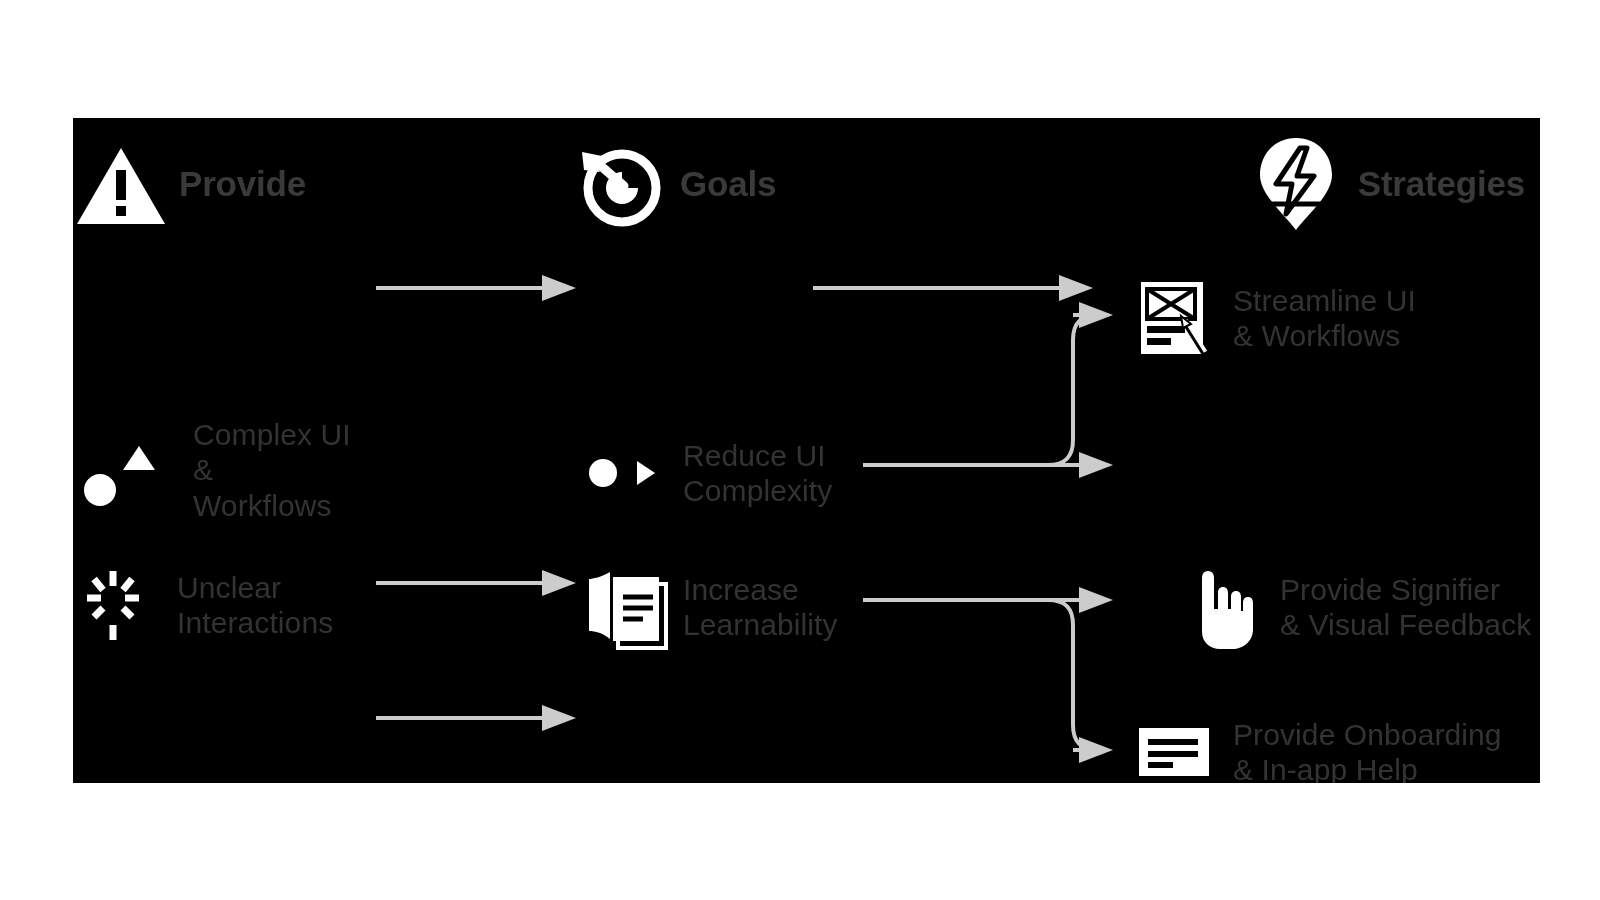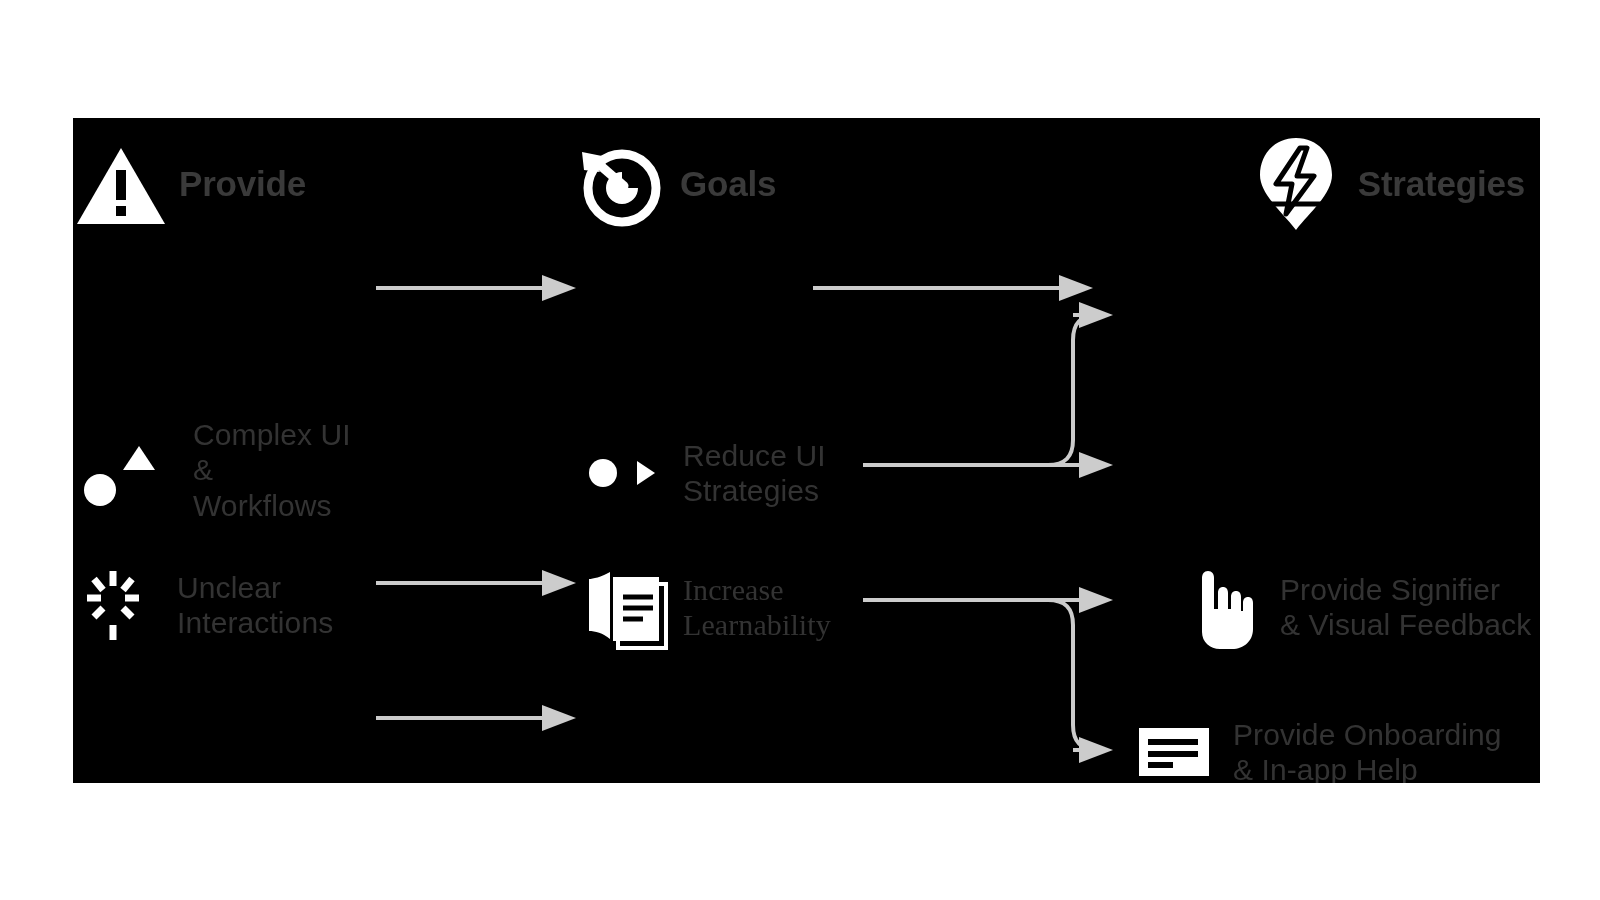--- a/index.html
+++ b/index.html
@@ -189,40 +189,57 @@
     </div>
 
     <div class="node item" style="left:500px;top:305px;width:320px;height:100px;">
       <span class="ico" style="width:106px;height:100px;">
         <svg width="106" height="100" viewBox="0 0 106 100">
           <circle cx="30" cy="50" r="14" fill="#ffffff"></circle>
           <polygon points="64,38 82,50 64,62" fill="#ffffff"></polygon>
         </svg>
       </span>
       <span class="lbl" style="margin-left:4px;">Reduce UI
-Strategies</span>
-    </div>
-
-    <div class="node item" style="left:500px;top:437px;width:320px;height:104px;font-family:Liberation Serif, serif;">
+Complexity</span>
+    </div>
+
+    <div class="node item" style="left:500px;top:437px;width:320px;height:104px;">
       <span class="ico" style="width:106px;height:104px;">
         <svg width="106" height="104" viewBox="0 0 106 104">
           <path d="M 37,17 C 28,22 20,24 16,24 L 16,76 C 22,76 30,78 37,84 Z" fill="#ffffff"></path>
           <rect x="40" y="22" width="46" height="64" fill="#ffffff"></rect>
           <rect x="45" y="29" width="48" height="64" fill="none" stroke="#ffffff" stroke-width="4"></rect>
           <g stroke="#000000" stroke-width="5">
             <line x1="50" y1="42" x2="80" y2="42"></line>
             <line x1="50" y1="53" x2="80" y2="53"></line>
             <line x1="50" y1="64" x2="70" y2="64"></line>
           </g>
         </svg>
       </span>
       <span class="lbl" style="margin-left:4px;">Increase
 Learnability</span>
     </div>
 
+    <div class="node item" style="left:1052px;top:150px;width:420px;height:100px;">
+      <span class="ico" style="width:96px;height:100px;">
+        <svg width="96" height="100" viewBox="0 0 96 100">
+          <rect x="16" y="14" width="62" height="72" fill="#ffffff"></rect>
+          <rect x="22" y="21" width="48" height="30" fill="none" stroke="#000000" stroke-width="4"></rect>
+          <line x1="22" y1="21" x2="70" y2="51" stroke="#000000" stroke-width="4"></line>
+          <line x1="70" y1="21" x2="22" y2="51" stroke="#000000" stroke-width="4"></line>
+          <rect x="22" y="58" width="38" height="7" fill="#000000"></rect>
+          <rect x="22" y="70" width="24" height="7" fill="#000000"></rect>
+          <line x1="60" y1="52" x2="80" y2="84" stroke="#ffffff" stroke-width="5"></line>
+          <line x1="58" y1="54" x2="78" y2="86" stroke="#000000" stroke-width="3"></line>
+          <polygon points="56,48 66,56 58,60" fill="#ffffff" stroke="#000000" stroke-width="2"></polygon>
+        </svg>
+      </span>
+      <span class="lbl" style="margin-left:12px;">Streamline UI
+&amp; Workflows</span>
+    </div>
 
 
     <div class="node item" style="left:1099px;top:437px;width:460px;height:104px;">
       <span class="ico" style="width:96px;height:104px;">
         <svg width="96" height="104" viewBox="0 0 96 104">
           <path d="M 36,16 C 40,16 42,19 42,23 L 42,54 L 46,54 L 46,38 C 46,34 48,32 51,32
                    C 54,32 56,34 56,38 L 56,54 L 59,54 L 59,42 C 59,38 61,36 64,36
                    C 67,36 69,38 69,42 L 69,56 L 71,56 L 71,48 C 71,44 73,42 76,42
                    C 79,42 81,44 81,48 L 81,74 C 81,86 72,94 60,94 L 48,94
                    C 38,94 30,87 30,77 L 30,23 C 30,19 32,16 36,16 Z" fill="#ffffff"></path>

